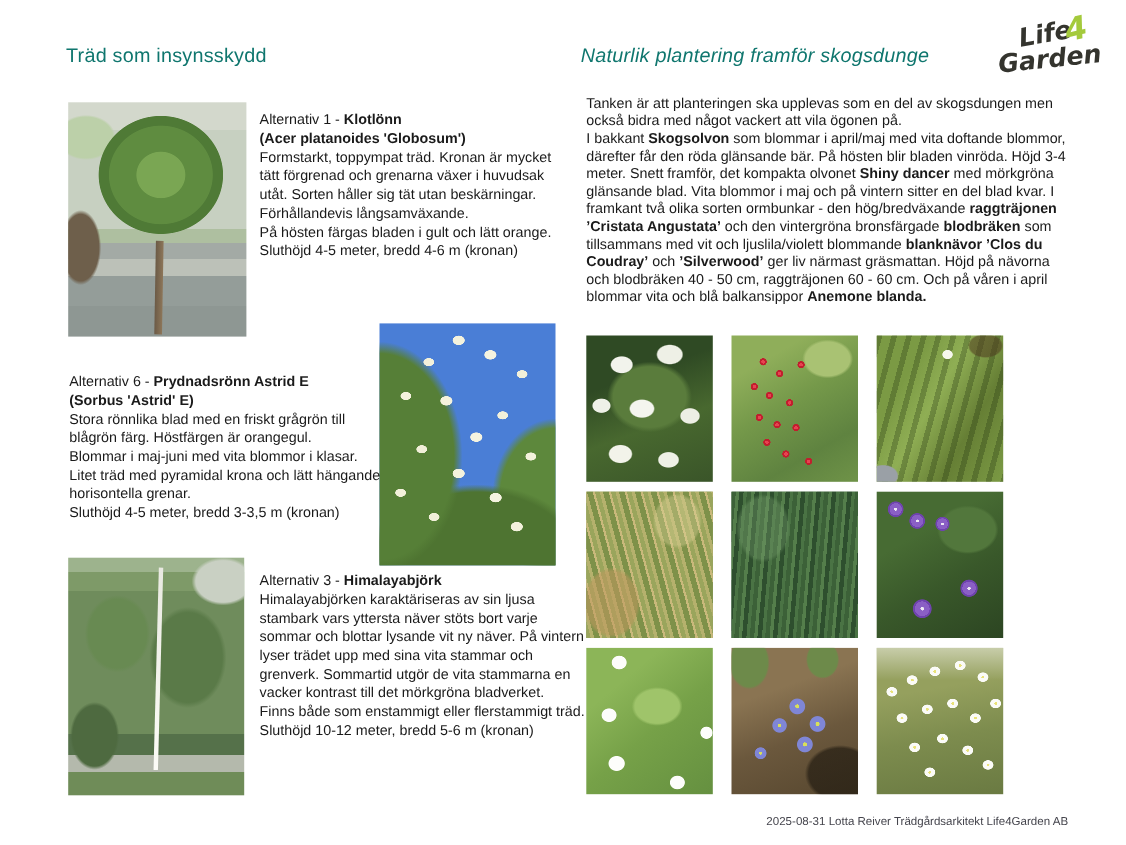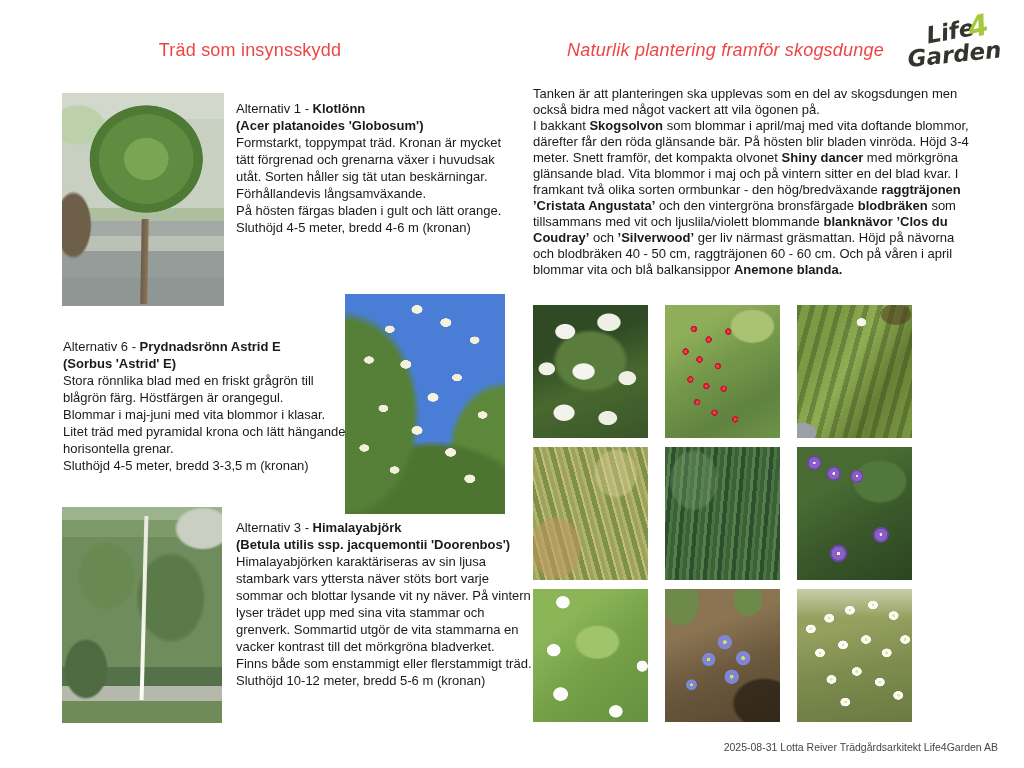--- a/index.html
+++ b/index.html
@@ -1,28 +1,28 @@
 <!DOCTYPE html>
 <html><head>
 <meta charset="utf-8">
 <style>
   html,body{margin:0;padding:0;}
   body{width:1024px;height:768px;background:#ffffff;position:relative;overflow:hidden;
        font-family:"Liberation Sans",sans-serif;color:#1a1a1a;}
   .abs{position:absolute;}
-  .title{font-size:18px;letter-spacing:.2px;text-align:center;color:#ef4444;}
+  .title{font-size:18px;letter-spacing:.2px;color:#0f766e;}
   #ltitle{left:60px;top:40px;width:380px;}
   #rtitle{left:528px;top:40px;width:395px;font-style:italic;}
   .rich{font-size:13px;line-height:17px;white-space:pre-wrap;}
   .rich b{font-weight:bold;}
   #t1{left:236px;top:100px;width:274px;}
   #t2{left:63px;top:338px;width:284px;}
   #t3{left:236px;top:519px;width:300px;}
   #rpara{left:533px;top:86px;width:437px;line-height:16px;}
-  #footer{left:532px;top:741px;width:466px;text-align:right;font-size:10.5px;color:#45454d;}
+  #footer{left:505px;top:741px;width:466px;text-align:right;font-size:10.5px;color:#45454d;}
 
   
   #logo{left:903px;top:16px;width:110px;height:62px;font-family:"DejaVu Sans",sans-serif;
         font-style:italic;font-weight:bold;transform:rotate(-3deg);}
   #logo .life{position:absolute;left:24px;top:2px;font-size:23px;color:#34342e;transform:rotate(-7deg);}
   #logo .four{position:absolute;left:66px;top:-6px;font-size:29px;color:#a4ca3c;transform:rotate(-10deg);}
   #logo .garden{position:absolute;left:4px;top:25px;font-size:23px;color:#34342e;transform:rotate(-3deg);}
 
   
   .ph{position:absolute;}
@@ -171,21 +171,20 @@
 </b><span>Formstarkt, toppympat träd. Kronan är mycket tätt förgrenad och grenarna växer i huvudsak utåt. Sorten håller sig tät utan beskärningar. Förhållandevis långsamväxande.
 På hösten färgas bladen i gult och lätt orange.
 Sluthöjd 4-5 meter, bredd 4-6 m (kronan)</span></div>
 <div class="abs rich" id="t2"><span>Alternativ 6 - </span><b>Prydnadsrönn Astrid E
 </b><b>(Sorbus 'Astrid' E)
 </b><span>Stora rönnlika blad med en friskt grågrön till blågrön färg. Höstfärgen är orangegul.
 Blommar i maj-juni med vita blommor i klasar.
 Litet träd med pyramidal krona och lätt hängande horisontella grenar.
 Sluthöjd 4-5 meter, bredd 3-3,5 m (kronan)</span></div>
 <div class="abs rich" id="t3"><span>Alternativ 3 - </span><b>Himalayabjörk
-</b><b>(Betula utilis ssp. jacquemontii 'Doorenbos')
 </b><span>Himalayabjörken karaktäriseras av sin ljusa stambark vars yttersta näver stöts bort varje sommar och blottar lysande vit ny näver. På vintern lyser trädet upp med sina vita stammar och grenverk. Sommartid utgör de vita stammarna en vacker kontrast till det mörkgröna bladverket.
 Finns både som enstammigt eller flerstammigt träd.
 Sluthöjd 10-12 meter, bredd 5-6 m (kronan)</span></div>
 <div class="abs rich" id="rpara"><span>Tanken är att planteringen ska upplevas som en del av skogsdungen men också bidra med något vackert att vila ögonen på.
 I bakkant </span><b>Skogsolvon</b><span> som blommar i april/maj med vita doftande blommor, därefter får den röda glänsande bär. På hösten blir bladen vinröda. Höjd 3-4 meter. Snett framför, det kompakta olvonet </span><b>Shiny dancer</b><span> med mörkgröna glänsande blad. Vita blommor i maj och på vintern sitter en del blad kvar. I framkant två olika sorten ormbunkar - den hög/bredväxande </span><b>raggträjonen ’Cristata Angustata’</b><span> och den vintergröna bronsfärgade </span><b>blodbräken</b><span> som tillsammans med vit och ljuslila/violett blommande </span><b>blanknävor ’Clos du Coudray’</b><span> och </span><b>’Silverwood’</b><span> ger liv närmast gräsmattan. Höjd på nävorna och blodbräken 40 - 50 cm, raggträjonen 60 - 60 cm. Och på våren i april blommar vita och blå balkansippor </span><b>Anemone blanda.</b></div>
 
 <div class="g gr1 gc1" id="g1"></div>
 <div class="g gr1 gc2" id="g2"></div>
 <div class="g gr1 gc3" id="g3"></div>
 <div class="g gr2 gc1" id="g4"></div>

